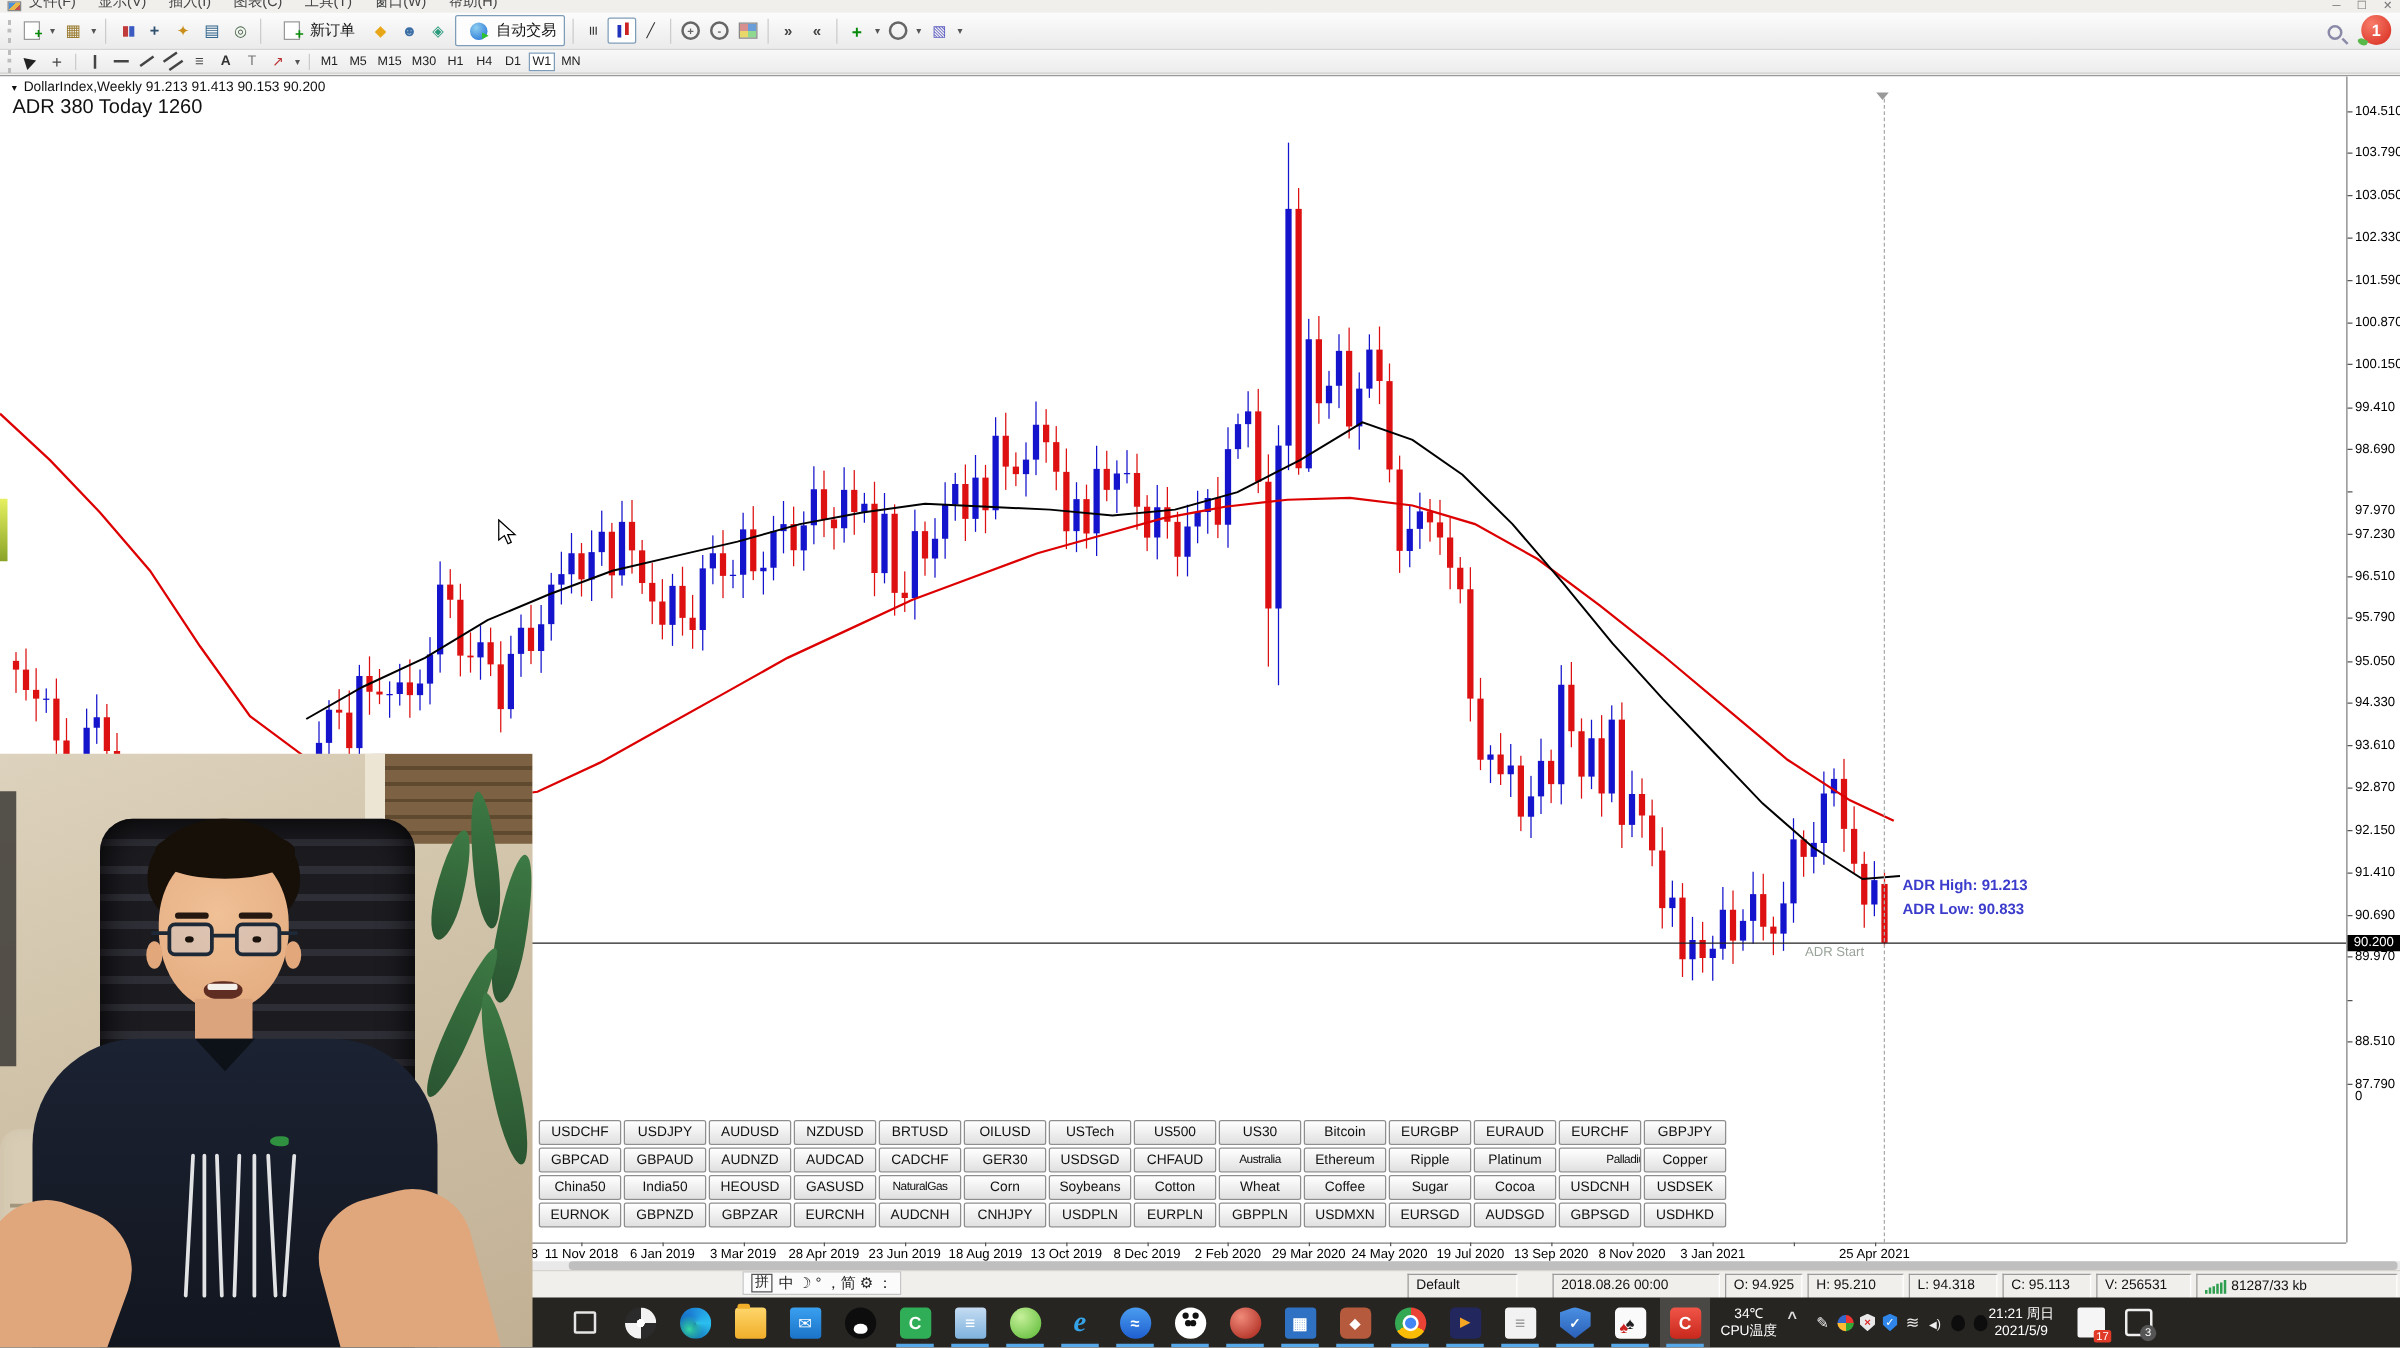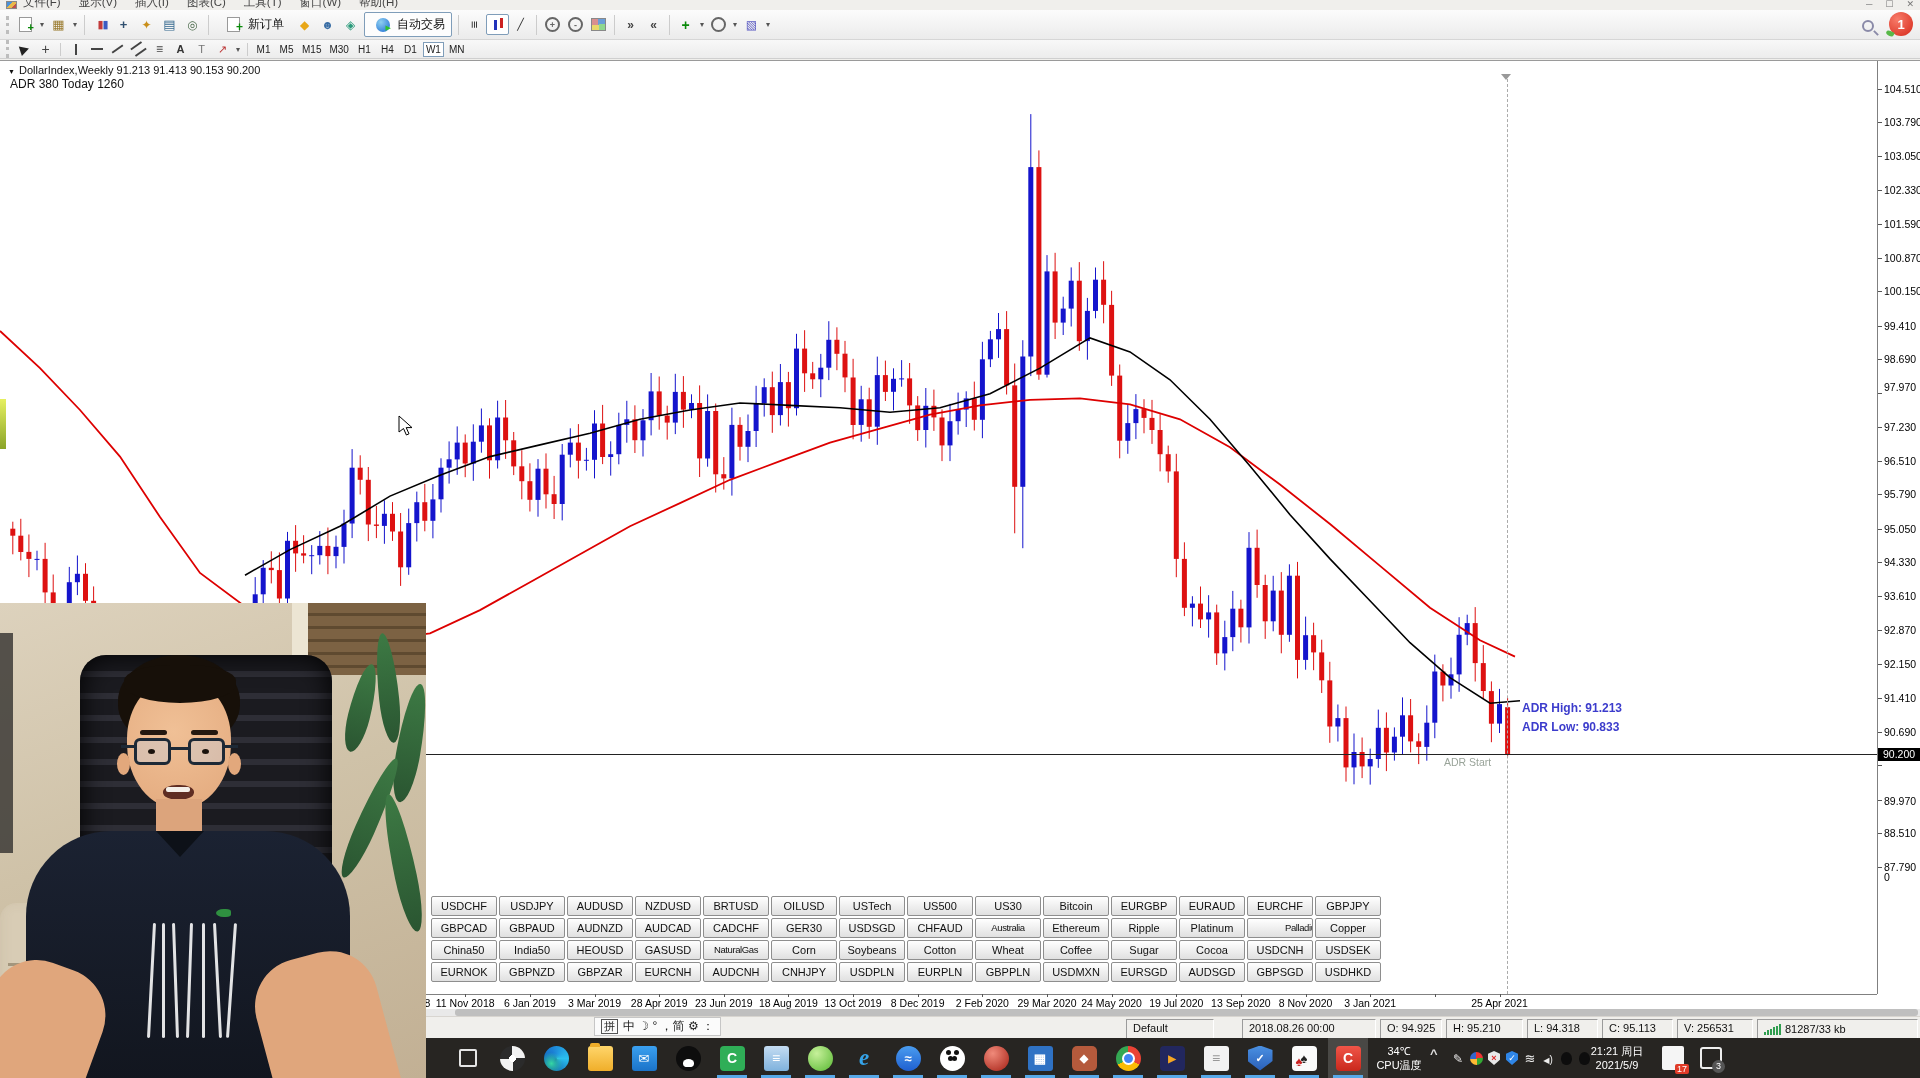--- a/index.html
+++ b/index.html
@@ -66,21 +66,21 @@
 .i-fibonacci::before{content:"\2261";color:#444;font-size:12px}
 .i-text::before{content:"A";color:#333;font-weight:bold;font-size:11px}
 .i-text-label::before{content:"T";color:#777;font-size:11px}
 .i-arrows::before{content:"\2197";color:#b33;font-size:11px}
 
 
 #chartwin{position:absolute;left:0;top:60px;width:1920px;height:954px;background:#fff;border-top:1px solid #9a9a9a;border-bottom:1px solid #9a9a9a;overflow:hidden}
 #csvg{position:absolute;left:0;top:0}
 #symline{position:absolute;left:8px;top:3px;font-size:11px;color:#111;display:flex;align-items:center;gap:4px;z-index:6}
 #symcaret::before{content:"\25BC";font-size:7px;color:#111}
-#adrinfo{position:absolute;left:10px;top:16px;font-size:12px;color:#111;z-index:6}
+#adrinfo{position:absolute;left:10px;top:16px;font-size:16px;color:#111;z-index:6}
 #hline{position:absolute;left:0;top:693px;width:1877px;height:1px;background:#222;z-index:2}
 #vdash{position:absolute;left:1507px;top:18px;height:915px;width:0;border-left:1px dashed #aaa;z-index:2}
 #shiftmark{position:absolute;left:1501px;top:13px;width:0;height:0;border:5px solid transparent;border-top:6px solid #999;z-index:2}
 #greenstripe{position:absolute;left:0;top:338px;width:6px;height:50px;background:linear-gradient(#e6f060,#8aa428);z-index:3}
 .ann{position:absolute;font-size:12px;font-weight:bold;color:#3c3ccc;z-index:5;white-space:nowrap}
 #adrhigh{left:1522px;top:640px}
 #adrlow{left:1522px;top:659px}
 #adrstart{left:1444px;top:695px;color:#9aa49a;font-weight:normal;font-size:10.5px}
 #pscale{position:absolute;left:1877px;top:0;width:43px;height:933px;border-left:1px solid #808080;background:#fff;z-index:4}
 .plabel{position:absolute;left:6px;font-size:10.5px;color:#000;white-space:nowrap}
@@ -706,21 +706,21 @@
         <span class="plabel" style="top: 157.4px;">101.590</span>
         <div class="ptick" style="top: 196.9px;"></div>
         <span class="plabel" style="top: 190.9px;">100.870</span>
         <div class="ptick" style="top: 230.4px;"></div>
         <span class="plabel" style="top: 224.4px;">100.150</span>
         <div class="ptick" style="top: 264.8px;"></div>
         <span class="plabel" style="top: 258.8px;">99.410</span>
         <div class="ptick" style="top: 298.3px;"></div>
         <span class="plabel" style="top: 292.3px;">98.690</span>
         <div class="ptick" style="top: 331.8px;"></div>
-        <span class="plabel" style="top: 320px;">97.970</span>
+        <span class="plabel" style="top: 341px;">97.970</span>
         <div class="ptick" style="top: 366.2px;"></div>
         <span class="plabel" style="top: 360.2px;">97.230</span>
         <div class="ptick" style="top: 399.7px;"></div>
         <span class="plabel" style="top: 393.7px;">96.510</span>
         <div class="ptick" style="top: 433.2px;"></div>
         <span class="plabel" style="top: 427.2px;">95.790</span>
         <div class="ptick" style="top: 467.7px;"></div>
         <span class="plabel" style="top: 461.7px;">95.050</span>
         <div class="ptick" style="top: 501.2px;"></div>
         <span class="plabel" style="top: 495.2px;">94.330</span>
@@ -728,21 +728,21 @@
         <span class="plabel" style="top: 528.7px;">93.610</span>
         <div class="ptick" style="top: 569.1px;"></div>
         <span class="plabel" style="top: 563.1px;">92.870</span>
         <div class="ptick" style="top: 602.6px;"></div>
         <span class="plabel" style="top: 596.6px;">92.150</span>
         <div class="ptick" style="top: 637px;"></div>
         <span class="plabel" style="top: 631px;">91.410</span>
         <div class="ptick" style="top: 670.5px;"></div>
         <span class="plabel" style="top: 664.5px;">90.690</span>
         <div class="ptick" style="top: 704px;"></div>
-        <span class="plabel" style="top: 734px;">89.970</span>
+        <span class="plabel" style="top: 698px;">89.970</span>
         <div class="ptick" style="top: 738.5px;"></div>
         <span class="plabel" style="top: 732.5px; margin-left: 43px;">89.230</span>
         <div class="ptick" style="top: 772px;"></div>
         <span class="plabel" style="top: 766px;">88.510</span>
         <div class="ptick" style="top: 805.5px;"></div>
         <span class="plabel" style="top: 799.5px;">87.790</span>
       </div>
     <div id="symgrid">
         <div class="symbtn">USDCHF</div>
         <div class="symbtn">USDJPY</div>

